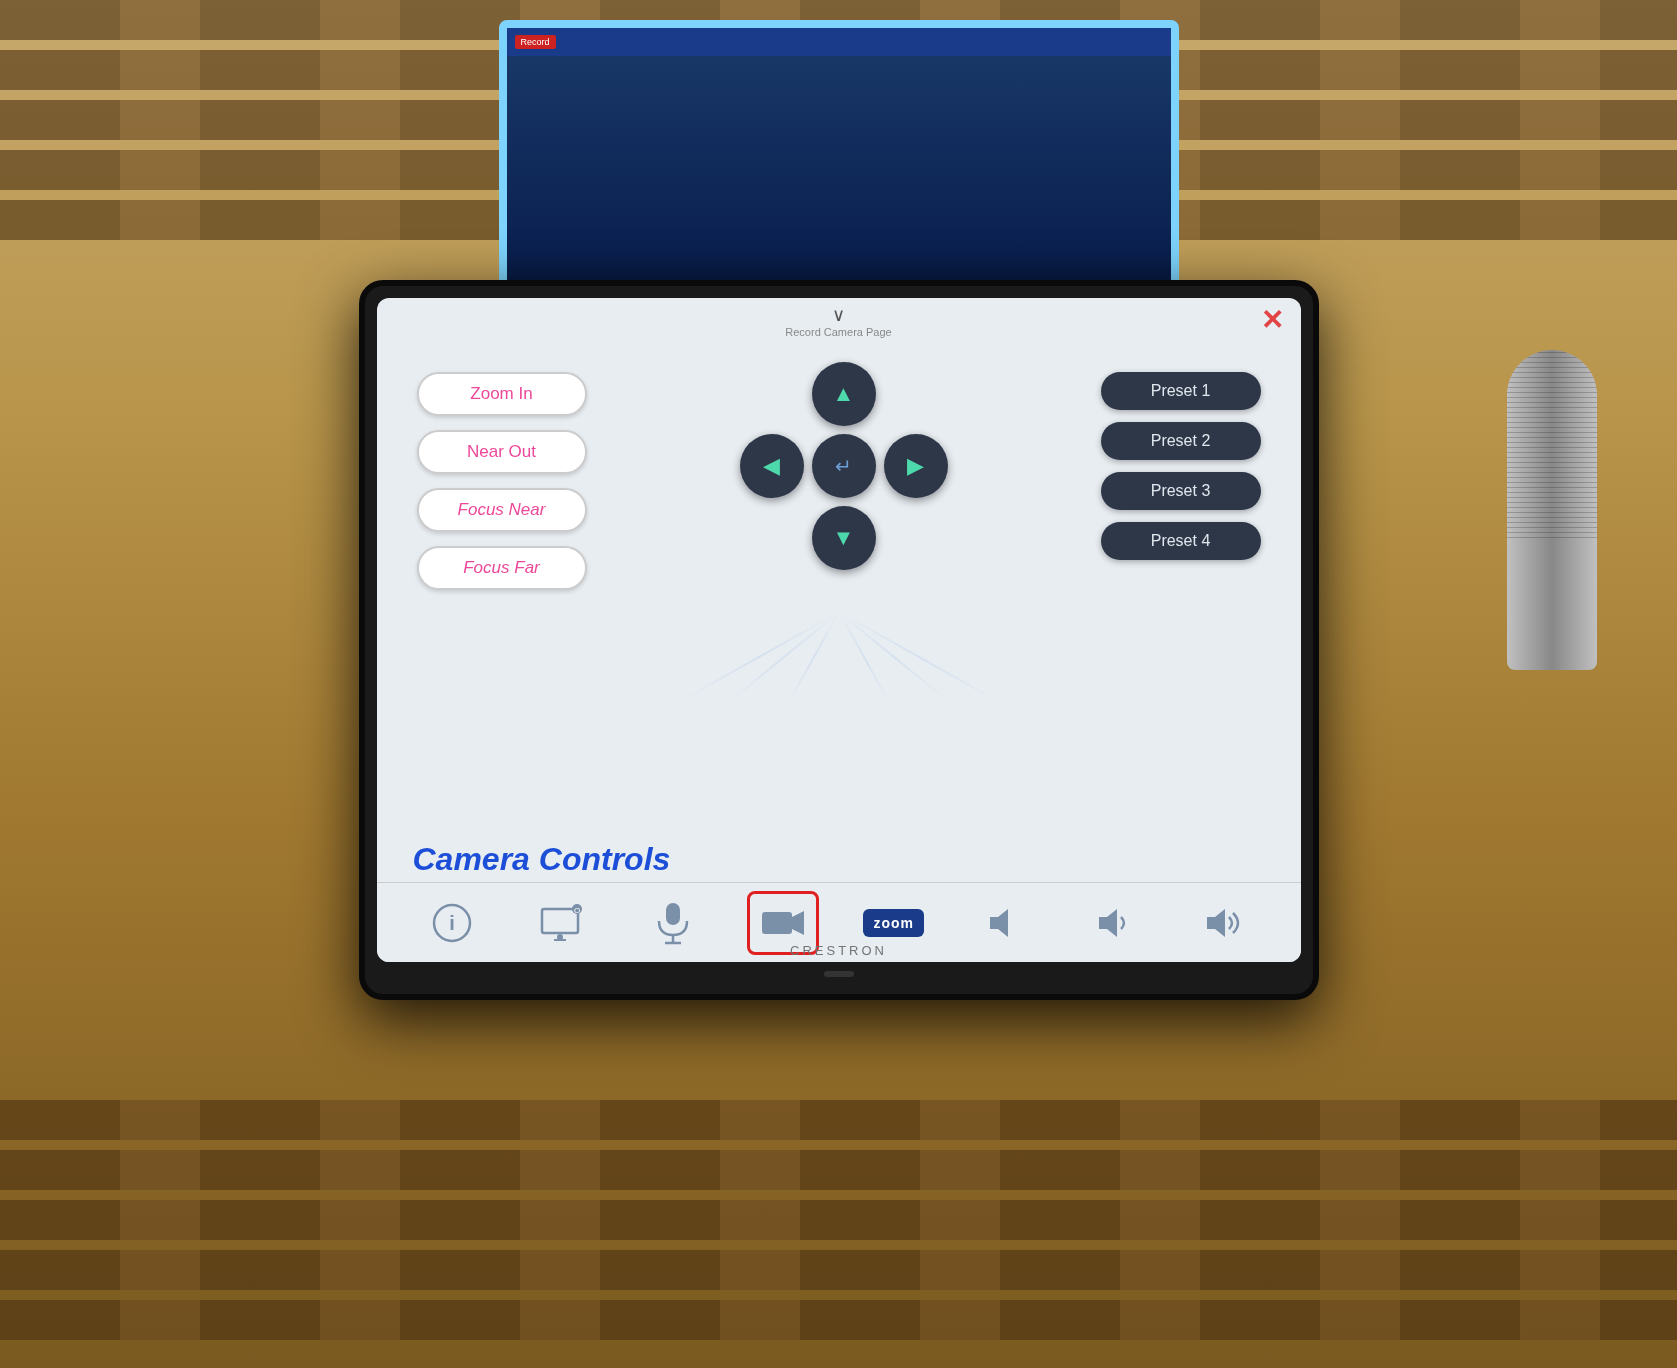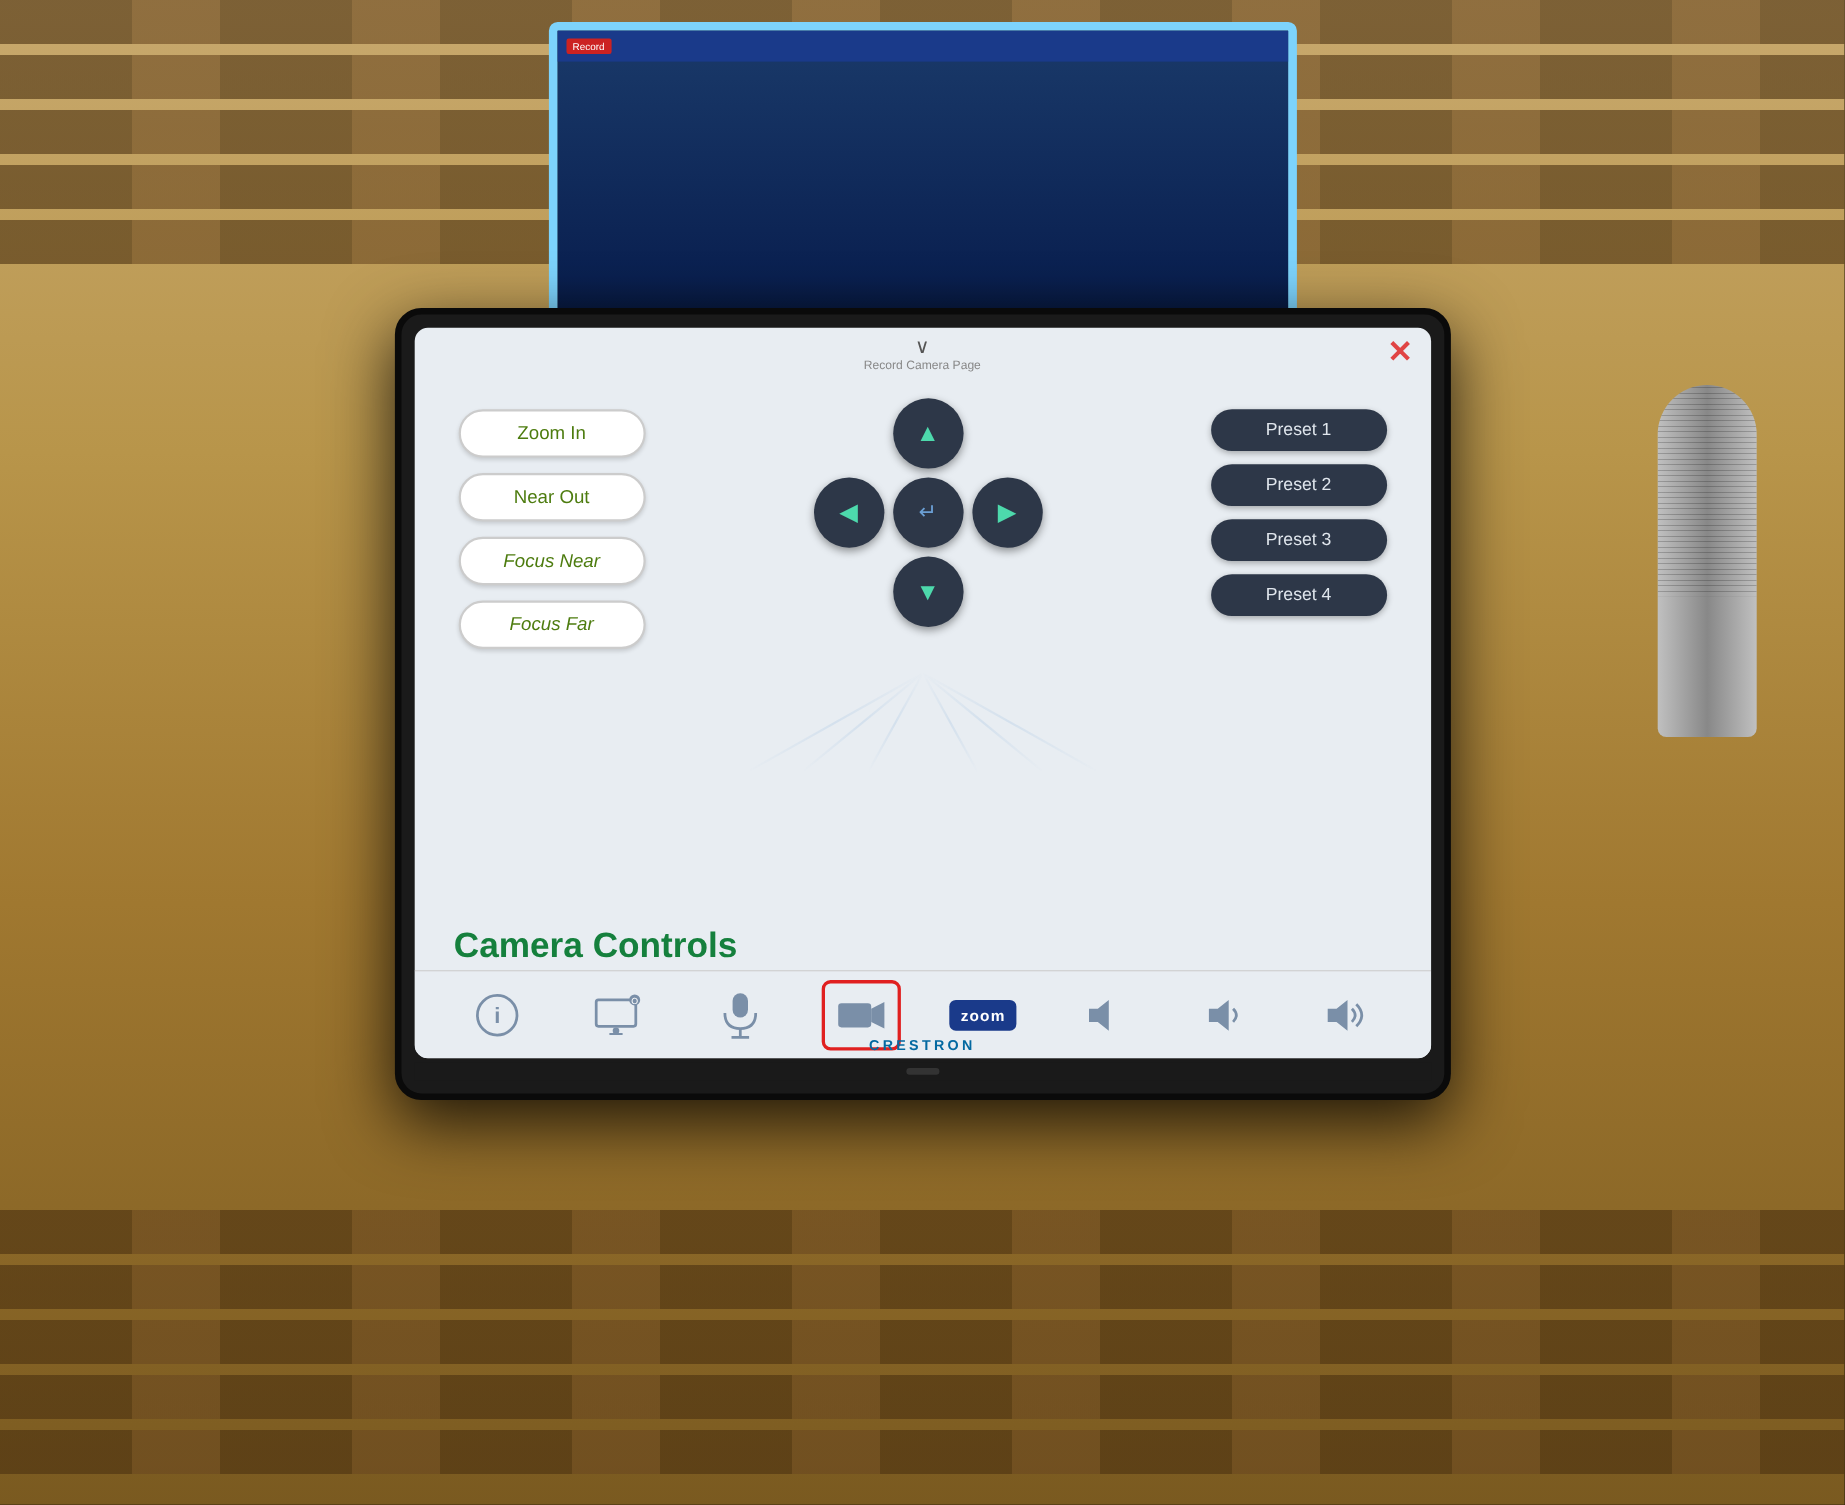--- a/index.html
+++ b/index.html
@@ -164,21 +164,21 @@
       gap: 14px;
       padding-top: 10px;
     }
 
     .ctrl-btn {
       background: #fff;
       border: 2px solid #ccc;
       border-radius: 30px;
       padding: 10px 28px;
       font-size: 17px;
-      color: #4d7c0f;
+      color: #ec4899;
       cursor: pointer;
       min-width: 170px;
       text-align: center;
       box-shadow: 0 2px 4px rgba(0,0,0,0.15);
       font-weight: 400;
     }
     .ctrl-btn.italic { font-style: italic; text-align: center; }
 
     
     .dpad-area {
@@ -247,21 +247,22 @@
       box-shadow: 0 2px 6px rgba(0,0,0,0.3);
     }
 
     
     .camera-controls-label {
       position: relative;
       z-index: 2;
       padding: 0 0 4px 36px;
       font-size: 32px;
       font-weight: bold;
-      color: #15803d;
+      color: #1d4ed8;
+      font-style: italic;
     }
 
     
     .bottom-nav {
       height: 80px;
       background: #e8edf2;
       border-top: 1px solid #ccc;
       display: flex;
       align-items: center;
       justify-content: space-around;
@@ -295,22 +296,22 @@
       letter-spacing: 1px;
     }
 
     
     .crestron-label {
       position: absolute;
       bottom: 4px;
       left: 50%;
       transform: translateX(-50%);
       font-size: 13px;
-      font-weight: bold;
-      color: #0369a1;
+      font-weight: normal;
+      color: #737373;
       letter-spacing: 3px;
       z-index: 3;
     }
 
     
     .tablet-bottom-bar {
       height: 16px;
       background: #1a1a1a;
       display: flex;
       align-items: center;

